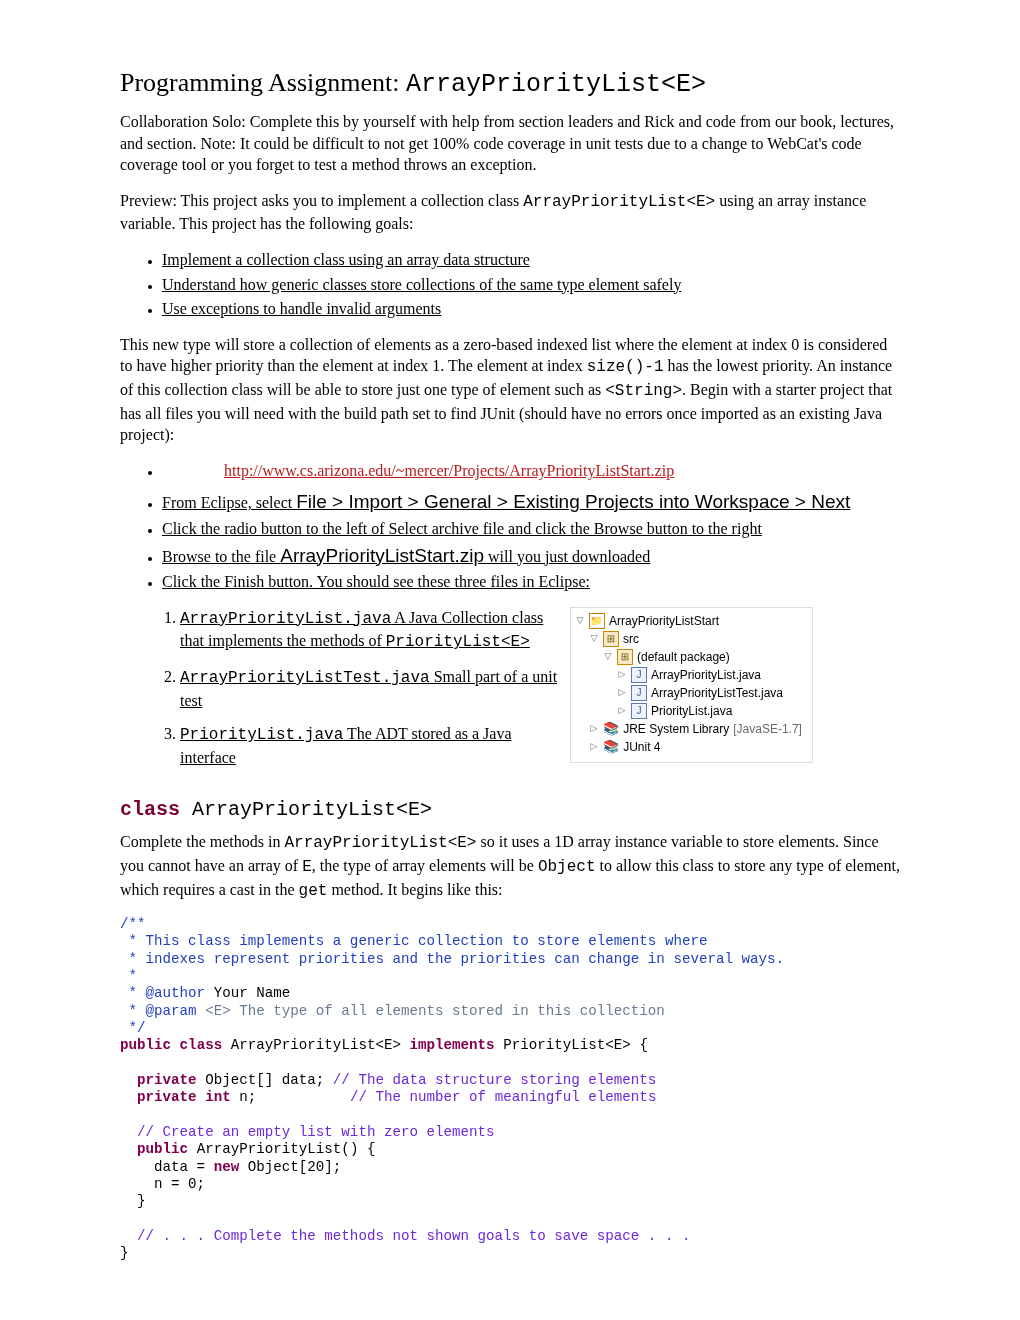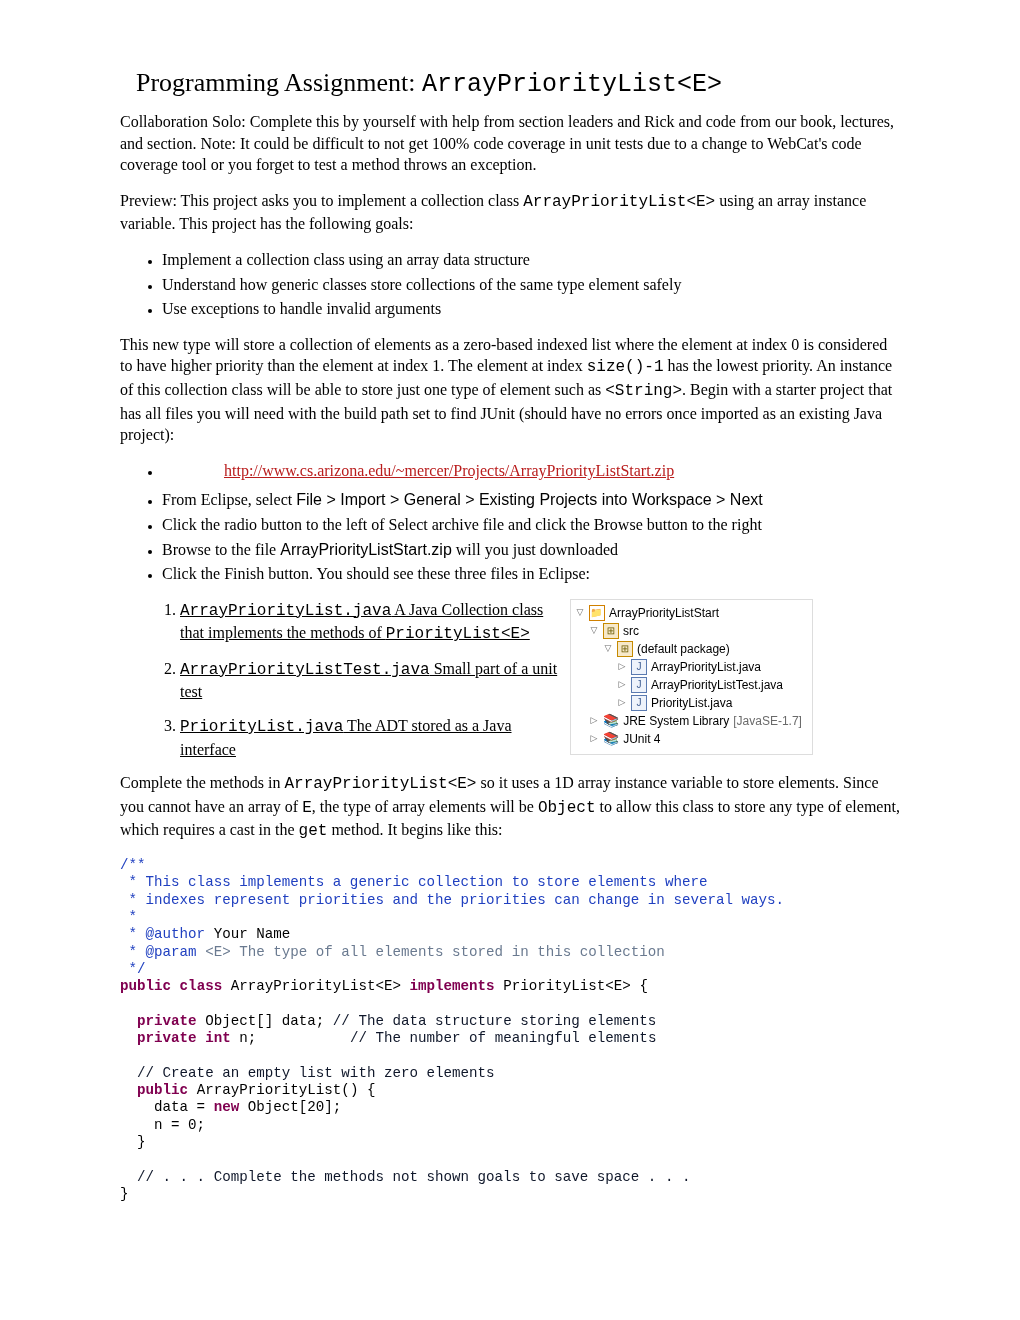--- a/index.html
+++ b/index.html
@@ -11,33 +11,34 @@
 }
 .page{
   width:1020px;
   padding:68px 120px 60px 120px;
   box-sizing:border-box;
 }
 h1{
   font-family:"Times New Roman",Times,serif;
   font-size:26px;
   font-weight:400;
-  margin:0 0 12px 16px;
+  margin:0 0 12px 0;
 }
 h1 .mono{
   font-family:"Courier New",Courier,monospace;
   font-size:25px;
 }
 p{
   margin:0 0 14px 0;
   line-height:1.35;
 }
 ul.bul{
   margin:0 0 14px 0;
   padding-left:42px;
+  text-decoration:underline;
 }
 ul.bul li{
   margin-bottom:3px;
   line-height:1.35;
 }
 ul.bul li::marker{
   font-size:12px;
 }
 ol.files{
   margin:0;
@@ -45,21 +46,21 @@
 }
 ol.files li{
   margin-bottom:12px;
   line-height:1.35;
 }
 .mono{
   font-family:"Courier New",Courier,monospace;
 }
 .sans{
   font-family:Arial,Helvetica,sans-serif;
-  font-size:16px;
+  font-size:19px;
 }
 a.link{
   color:#b91c1c;
   text-decoration:underline;
 }
 .indent{
   margin-left:62px;
 }
 .twocol{
   display:flex;
@@ -114,21 +115,21 @@
   color:#7a0030;
   font-weight:700;
 }
 pre.code{
   font-family:"Courier New",Courier,monospace;
   font-size:14.2px;
   line-height:1.22;
   margin:0;
   white-space:pre;
 }
-.cmt{color:#0f172a;}
+.cmt{color:#6d28d9;}
 .kw1{color:#800050;font-weight:700;}
 .jd{color:#2040c0;}
 .jdg{color:#6a7a90;}
 </style>
 </head>
 <body>
 
 <div class="page">
 
   <h1>
@@ -220,20 +221,23 @@
           <span class="dim">[JavaSE-1.7]</span>
       </div>
       <div class="row ind1">
         <span class="tri">▷</span>
         <span class="ico lib">📚</span>
         <span>JUnit 4</span>
       </div>
     </div>
   </div>
 
+  <h2 class="classhdr">
+    <span class="kw">class</span><span> ArrayPriorityList&lt;E&gt;</span>
+  </h2>
 
   <p>
     <span>Complete  the methods in </span><span class="mono">ArrayPriorityList&lt;E&gt;</span><span> so it uses a 1D array instance variable to store elements. Since you cannot have an array of </span><span class="mono">E</span><span>, the type of array elements will be </span><span class="mono">Object</span><span> to allow this class to store any type of element, which requires a cast in the </span><span class="mono">get</span><span> method. It begins like this:</span>
   </p>
 
 <pre class="code"><span class="jd">/**</span>
 <span class="jd"> * This class implements a generic collection to store elements where</span>
 <span class="jd"> * indexes represent priorities and the priorities can change in several ways.</span>
 <span class="jd"> *</span>
 <span class="jd"> * @author</span><span> Your Name</span>

